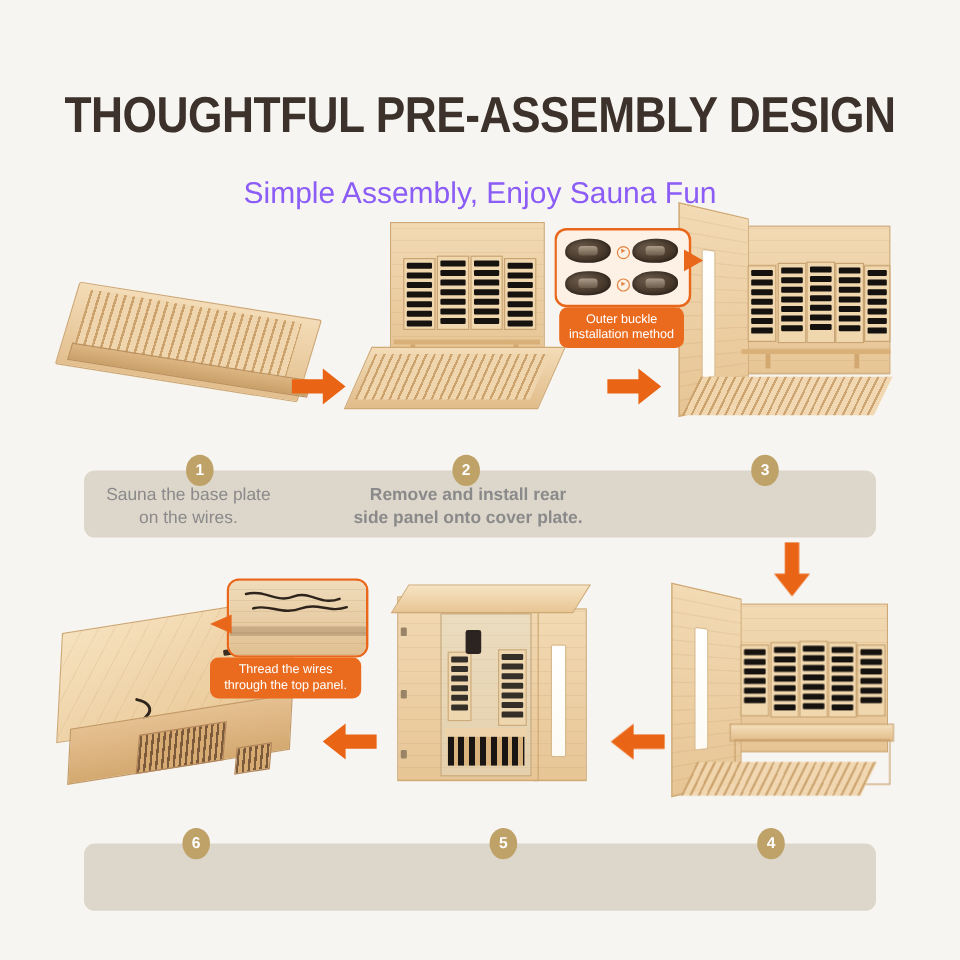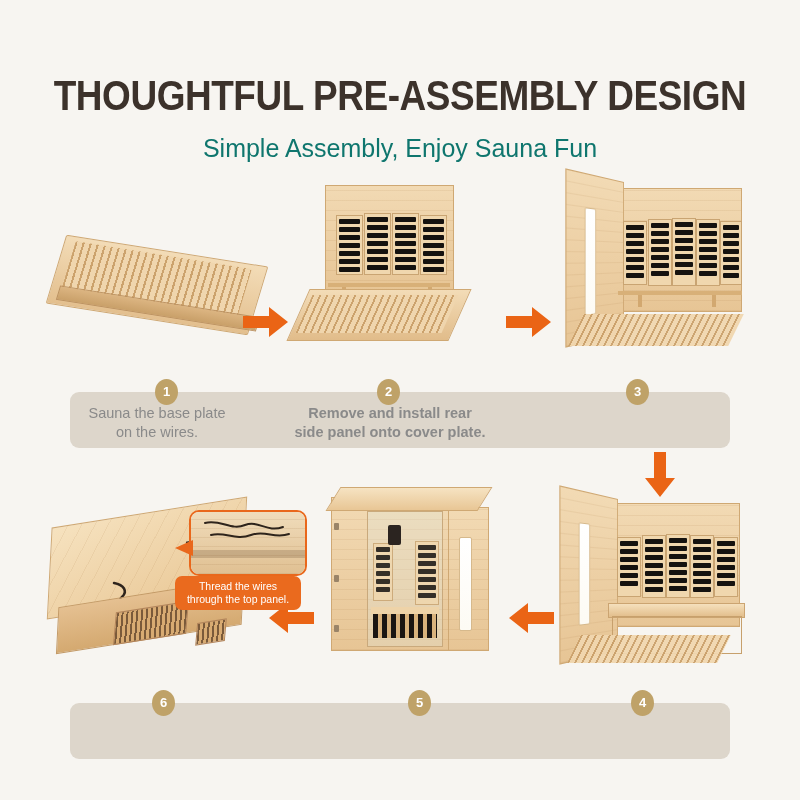--- a/index.html
+++ b/index.html
@@ -16,23 +16,23 @@
   .title{
     position:absolute;left:0;top:72px;width:800px;
     text-align:center;
     font-size:42px;font-weight:bold;
     letter-spacing:-0.5px;
     color:#3c322b;
     transform:scaleX(0.88);
     white-space:nowrap;
   }
   .subtitle{
-    position:absolute;left:0;top:134px;width:800px;
+    position:absolute;left:0;top:147px;width:800px;
     text-align:center;
-    font-size:25px;color:#0f766e;
+    font-size:25px;color:#8b5cf6;
     white-space:nowrap;
   }
 
   
   .capbar{
     position:absolute;
     background:#ddd6cb;
     border-radius:9px;
   }
   .capcell{
@@ -299,20 +299,39 @@
     </div>
 
     <div style="position:absolute;left:58px;top:113px;width:124px;height:4px;background:#d8b078;"></div>
     <div style="position:absolute;left:78px;top:117px;width:4px;height:12px;background:#d2a870;"></div>
     <div style="position:absolute;left:152px;top:117px;width:4px;height:12px;background:#d2a870;"></div>
 
     <div class="slatfloor" style="position:absolute;left:16px;top:136px;width:160px;height:32px;
                 transform:skewX(-26deg);opacity:.95;"></div>
   </div>
 
+  <div style="position:absolute;left:462px;top:190px;width:118px;height:105px;z-index:7;">
+    <div class="callout-box" style="left:0;top:0;width:110px;height:62px;">
+      <div class="buckle" style="left:7px;top:7px;width:38px;height:20px;"></div>
+      <div class="buckle" style="left:63px;top:7px;width:38px;height:20px;"></div>
+      <div class="buckle" style="left:7px;top:34px;width:38px;height:20px;"></div>
+      <div class="buckle" style="left:63px;top:34px;width:38px;height:20px;"></div>
+      <div class="minarrow" style="left:50px;top:13px;">▸</div>
+      <div class="minarrow" style="left:50px;top:40px;">▸</div>
+    </div>
+
+    <div class="callout-tail" style="left:108px;top:18px;
+                border-top:9px solid transparent;
+                border-bottom:9px solid transparent;
+                border-left:16px solid #e9671b;"></div>
+    <div class="callout-label" style="left:4px;top:66px;width:104px;">
+      <span>Outer buckle</span><br>
+      <span>installation method</span>
+    </div>
+  </div>
 
   <div class="capbar" style="left:70px;top:392px;width:660px;height:56px;"></div>
 
   <div class="badge" style="left:155px;top:379px;">1</div>
   <div class="capcell" style="left:72px;top:404px;width:170px;">
     <span>Sauna the base plate</span><br>
     <span>on the wires.</span>
   </div>
 
   <div class="badge" style="left:377px;top:379px;">2</div>
@@ -500,21 +519,21 @@
                    #d8ab72 2px,#d8ab72 5px);
                 border:1px solid #b2845a;"></div>
     <div style="position:absolute;left:158px;top:116px;width:28px;height:20px;
                 transform:rotate(-9deg) skewX(-14deg);
                 background:repeating-linear-gradient(90deg,
                    #7a5a3a 0px,#7a5a3a 2px,
                    #d8ab72 2px,#d8ab72 5px);
                 border:1px solid #b2845a;"></div>
   </div>
 
-  <div style="position:absolute;left:175px;top:482px;width:128px;height:70px;z-index:7;margin-top:28px;">
+  <div style="position:absolute;left:175px;top:482px;width:128px;height:70px;z-index:7;">
     <div class="callout-box" style="left:14px;top:0;width:114px;height:62px;">
 
       <div style="position:absolute;inset:0;
                   background:
                     repeating-linear-gradient(0deg,
                       rgba(150,105,55,.12) 0px,
                       rgba(150,105,55,.12) 1px,
                       rgba(0,0,0,0) 1px,
                       rgba(0,0,0,0) 9px),
                     linear-gradient(180deg,#f0dcbb,#e0c092);"></div>

